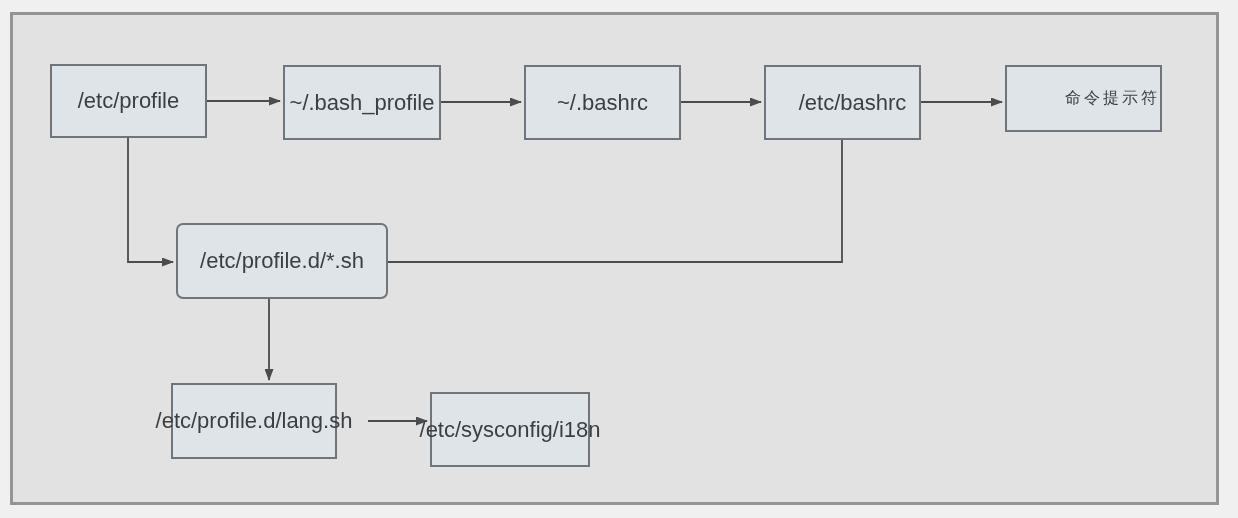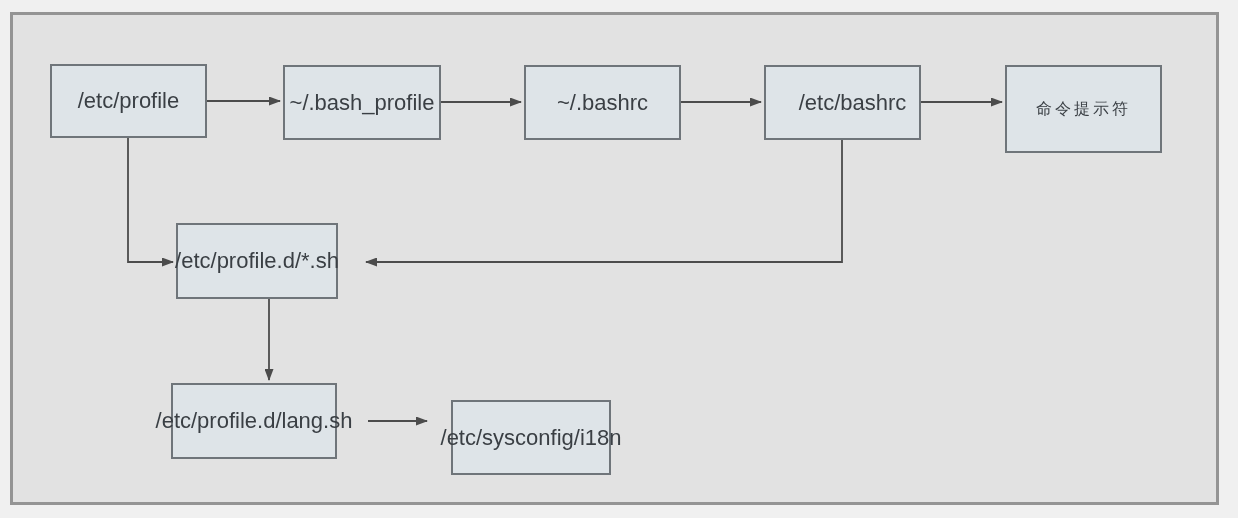--- a/index.html
+++ b/index.html
@@ -42,26 +42,26 @@
     font-size: 22px;
     text-align: center;
     white-space: nowrap;
   }
   .node.cjk { letter-spacing: 3px; font-size: 16px; }
   
   .n0 { left: 50px;   top: 64px;  width: 157px; height: 74px; }
   .n1 { left: 283px;  top: 65px;  width: 158px; height: 75px; }
   .n2 { left: 524px;  top: 65px;  width: 157px; height: 75px; }
   .n3 { left: 764px;  top: 65px;  width: 157px; height: 75px; padding-left: 20px; }
-  .n4 { left: 1005px; top: 65px;  width: 157px; height: 88px; }
+  .n4 { left: 1005px; top: 65px;  width: 157px; height: 67px; justify-content: flex-end; }
   
-  .n5 { left: 176px;  top: 223px; width: 162px; height: 76px; }
+  .n5 { left: 176px;  top: 223px; width: 212px; height: 76px; border-radius: 7px; }
   
   .n6 { left: 171px;  top: 383px; width: 166px; height: 76px; }
-  .n7 { left: 430px;  top: 400px; width: 160px; height: 75px; margin-left: 21px; }
+  .n7 { left: 430px;  top: 392px; width: 160px; height: 75px; }
 </style>
 </head>
 <body>
 
 <div class="stage">
   <div class="frame"></div>
 
   <svg class="edges" width="1238" height="518" viewBox="0 0 1238 518" xmlns="http://www.w3.org/2000/svg">
     <defs>
       <marker id="arrow" viewBox="0 0 12 9" markerWidth="12" markerHeight="9" refX="11" refY="4.5" orient="auto" markerUnits="userSpaceOnUse">

